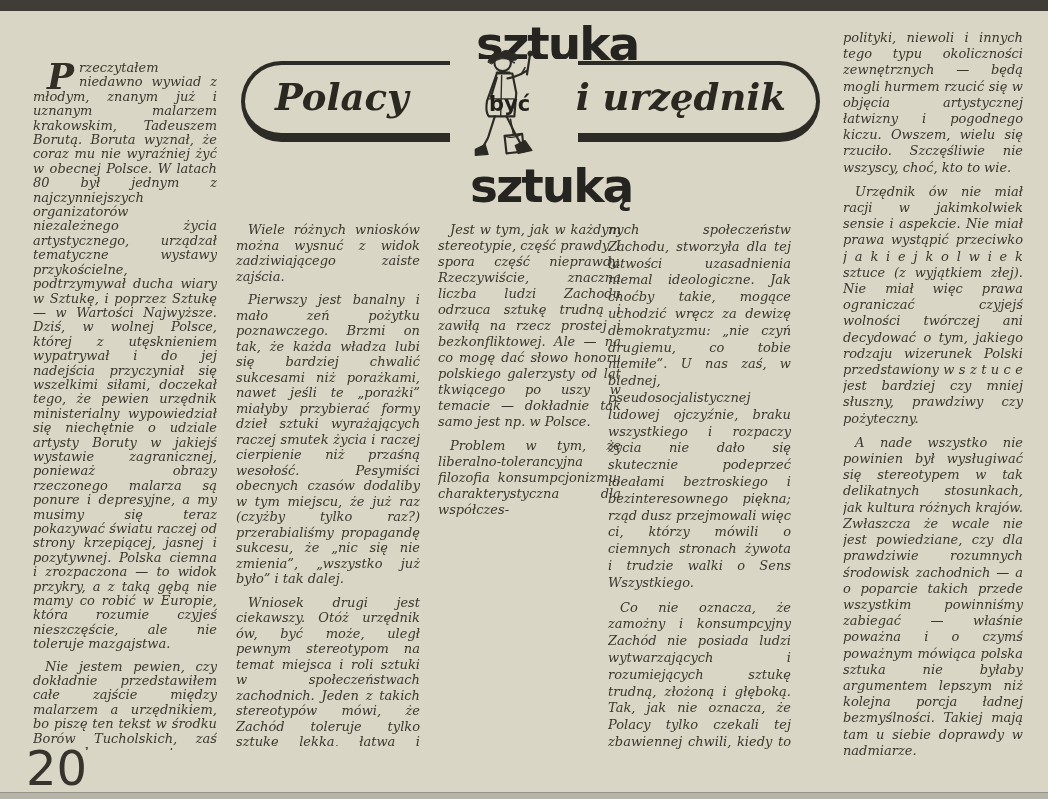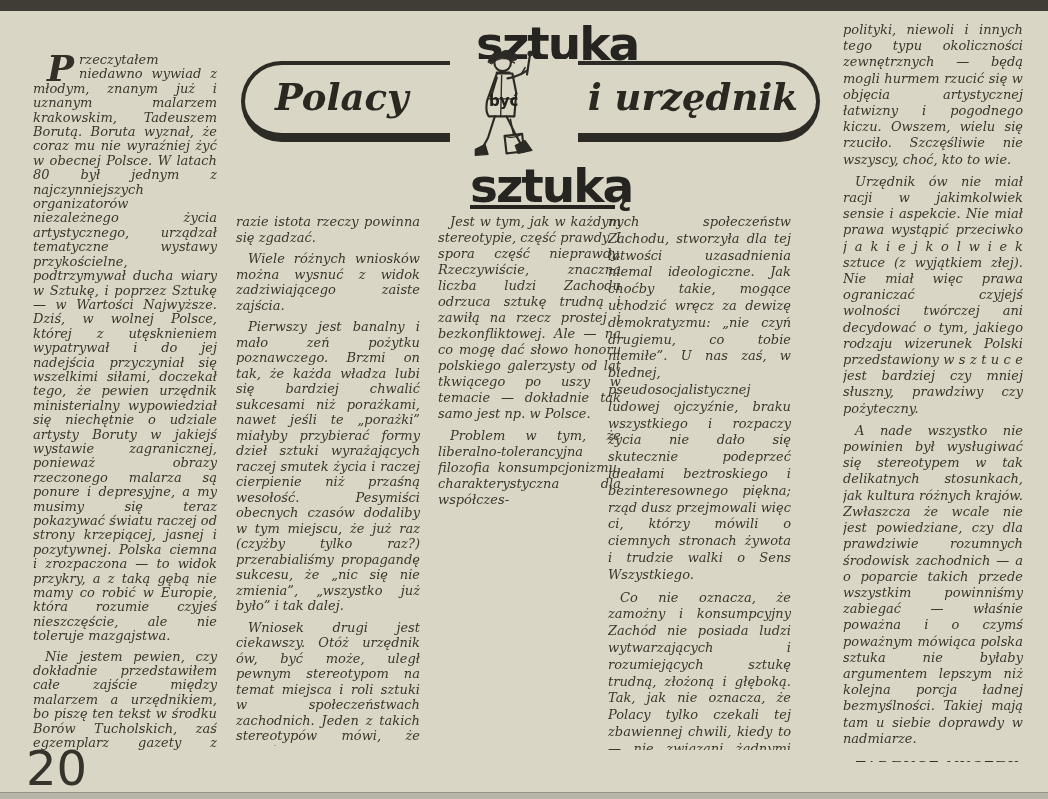--- a/index.html
+++ b/index.html
@@ -12,47 +12,47 @@
   .top-edge{position:absolute;left:0;top:0;width:1048px;height:11px;background:#3f3d36;}
   .bottom-edge{position:absolute;left:0;bottom:0;width:1048px;height:6px;background:#b7b4a8;border-top:1px solid #96948a;}
 
   
   .masthead{position:absolute;left:0;top:0;width:1048px;height:210px;}
   .title-word{
     position:absolute;font-family:"DejaVu Sans", sans-serif;font-weight:bold;
     color:#262420;letter-spacing:-2px;font-size:47px;line-height:1;margin-left:23px;
   }
   .title-top{left:453px;top:20px;}
-  .title-bottom{left:447px;top:162px;text-decoration:underline;}
+  .title-bottom{left:447px;top:162px;}
   .title-frame{
     position:absolute;left:241px;top:61px;width:571px;height:68px;
     border:4px solid #2d2b25;border-bottom-width:9px;border-radius:44px;
   }
   .frame-gap{position:absolute;background:#d9d6c5;}
   .gap-top{left:205px;top:-6px;width:128px;height:9px;}
   .gap-bottom{left:205px;bottom:-13px;width:128px;height:15px;}
   .title-side{
     position:absolute;top:14px;font-family:"DejaVu Serif", serif;
     font-style:italic;font-weight:bold;font-size:37px;line-height:1;color:#2b2822;
     letter-spacing:0px;
   }
   .title-left{left:30px;}
-  .title-right{right:18px;text-align:center;}
+  .title-right{right:30px;text-align:center;}
   .title-center{
     position:absolute;left:489px;top:92px;font-family:"DejaVu Sans", sans-serif;
-    font-weight:bold;font-size:15px;color:#23211c;letter-spacing:0;z-index:4;
+    font-weight:bold;font-size:21px;color:#23211c;letter-spacing:0;z-index:4;
   }
   .painter{position:absolute;left:452px;top:48px;z-index:3;}
 
   
   .col{
     position:absolute;text-align:justify;color:#3a362c;
     font-style:italic;font-size:13px;overflow:hidden;hyphens:auto;
   }
-  .col p{margin:0 0 6px 0;text-indent:12px;}
+  .col p{margin:8px 0 6px 0;text-indent:12px;}
   .col p.cont{text-indent:0;}
   .col1{left:33px;top:53px;width:184px;height:697px;line-height:14.4px;}
   .col2{left:236px;top:214px;width:184px;height:532px;line-height:15.5px;}
   .col3{left:438px;top:214px;width:183px;height:534px;line-height:16px;}
   .col4{left:608px;top:214px;width:183px;height:536px;line-height:16.8px;}
   .col5{left:843px;top:22px;width:180px;height:740px;line-height:16.2px;}
   .dropcap{
     float:left;font-weight:bold;font-style:italic;font-size:36px;line-height:26px;
     margin:2px 5px 0 14px;color:#332f26;
   }
@@ -117,21 +117,20 @@
   <div class="title-center">być</div>
   <div class="title-word title-bottom">sztuką</div>
 </div>
 
 <div class="col col1">
   <p class="cont"><span class="dropcap">P</span><span>rzeczytałem niedawno wywiad z młodym, znanym już i uznanym malarzem krakowskim, Tadeuszem Borutą. Boruta wyznał, że coraz mu nie wyraźniej żyć w obecnej Polsce. W latach 80 był jednym z najczynniejszych organizatorów niezależnego życia artystycznego, urządzał tematyczne wystawy przykościelne, podtrzymywał ducha wiary w Sztukę, i poprzez Sztukę — w Wartości Najwyższe. Dziś, w wolnej Polsce, której z utęsknieniem wypatrywał i do jej nadejścia przyczyniał się wszelkimi siłami, doczekał tego, że pewien urzędnik ministerialny wypowiedział się niechętnie o udziale artysty Boruty w jakiejś wystawie zagranicznej, ponieważ obrazy rzeczonego malarza są ponure i depresyjne, a my musimy się teraz pokazywać światu raczej od strony krzepiącej, jasnej i pozytywnej. Polska ciemna i zrozpaczona — to widok przykry, a z taką gębą nie mamy co robić w Europie, która rozumie czyjeś nieszczęście, ale nie toleruje mazgajstwa.</span></p>
   <p>Nie jestem pewien, czy dokładnie przedstawiłem całe zajście między malarzem a urzędnikiem, bo piszę ten tekst w środku Borów Tucholskich, zaś egzemplarz gazety z wywiadem został 512 kilometrów za mną. W każdym</p>
 </div>
 
 <div class="col col2">
-  <p class="cont">razie istota rzeczy powinna się zgadzać.</p>
   <p>Wiele różnych wniosków można wysnuć z widok zadziwiającego zaiste zajścia.</p>
   <p>Pierwszy jest banalny i mało zeń pożytku poznawczego. Brzmi on tak, że każda władza lubi się bardziej chwalić sukcesami niż porażkami, nawet jeśli te „porażki” miałyby przybierać formy dzieł sztuki wyrażających raczej smutek życia i raczej cierpienie niż przaśną wesołość. Pesymiści obecnych czasów dodaliby w tym miejscu, że już raz (czyżby tylko raz?) przerabialiśmy propagandę sukcesu, że „nic się nie zmienia”, „wszystko już było” i tak dalej.</p>
   <p>Wniosek drugi jest ciekawszy. Otóż urzędnik ów, być może, uległ pewnym stereotypom na temat miejsca i roli sztuki w społeczeństwach zachodnich. Jeden z takich stereotypów mówi, że Zachód toleruje tylko sztukę lekką, łatwą i przyjemną, zaś od</p>
 </div>
 
 <div class="col col3">
   <p>Jest w tym, jak w każdym stereotypie, część prawdy. I spora część nieprawdy. Rzeczywiście, znaczna liczba ludzi Zachodu odrzuca sztukę trudną i zawiłą na rzecz prostej i bezkonfliktowej. Ale — na co mogę dać słowo honoru polskiego galerzysty od lat tkwiącego po uszy w temacie — dokładnie tak samo jest np. w Polsce.</p>
   <p>Problem w tym, że liberalno-tolerancyjna filozofia konsumpcjonizmu, charakterystyczna dla współczes-</p>
 </div>
 

